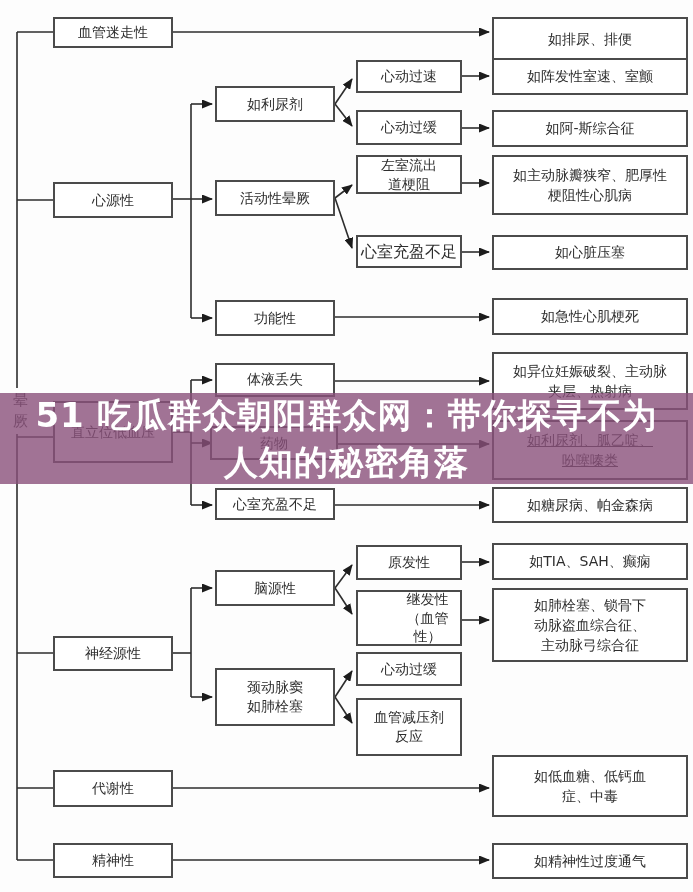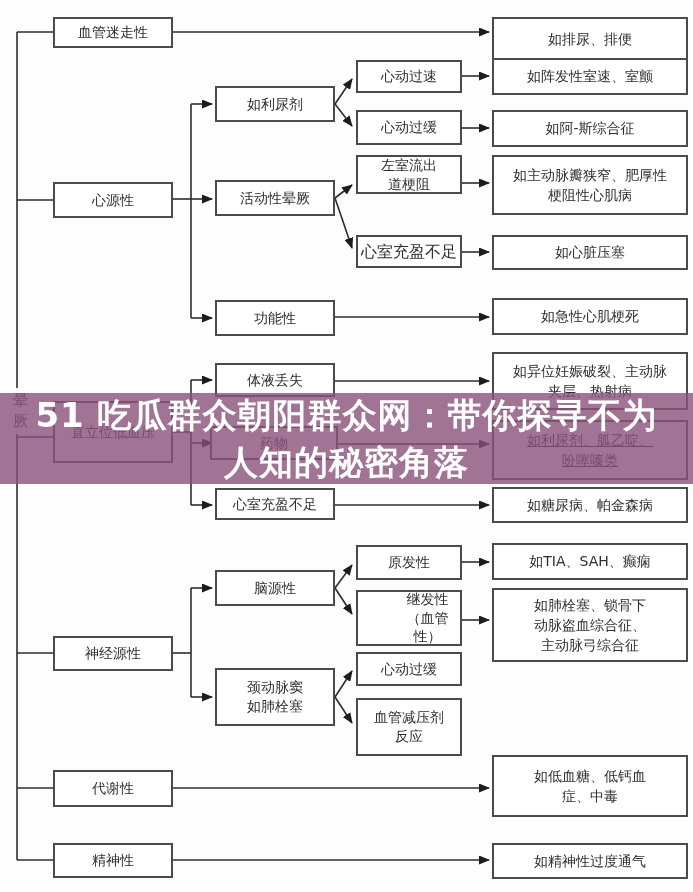--- a/index.html
+++ b/index.html
@@ -35,21 +35,21 @@
   #n-vasovagal   {left:53px;top:17px;width:120px;height:31px;}
   #n-cardiac     {left:53px;top:182px;width:120px;height:36px;}
   #n-orthostatic {left:53px;top:401px;width:120px;height:62px;}
   #n-neurogenic  {left:53px;top:636px;width:120px;height:35px;}
   #n-metabolic   {left:53px;top:770px;width:120px;height:37px;}
   #n-psychogenic {left:53px;top:843px;width:120px;height:35px;}
   
   #n-arrhythmia  {left:215px;top:86px;width:120px;height:36px;}
   #n-activity    {left:215px;top:180px;width:120px;height:36px;}
   #n-functional  {left:215px;top:300px;width:120px;height:36px;}
-  #n-fluid       {left:215px;top:363px;width:120px;height:34px;}
+  #n-fluid       {left:215px;top:363px;width:120px;height:34px;font-family:Liberation Mono, monospace;}
   #n-drugs       {left:210px;top:426px;width:128px;height:34px;}
   #n-autonomic   {left:215px;top:488px;width:120px;height:32px;}
   #n-cerebral    {left:215px;top:570px;width:120px;height:36px;}
   #n-carotid     {left:215px;top:668px;width:120px;height:58px;}
   
   #n-tachy       {left:356px;top:60px;width:106px;height:33px;}
   #n-brady       {left:356px;top:110px;width:106px;height:35px;}
   #n-lvot        {left:356px;top:155px;width:106px;height:39px;}
   #n-filling     {left:356px;top:235px;width:106px;height:33px;font-size:16px;}
   #n-primary     {left:356px;top:545px;width:106px;height:35px;}

